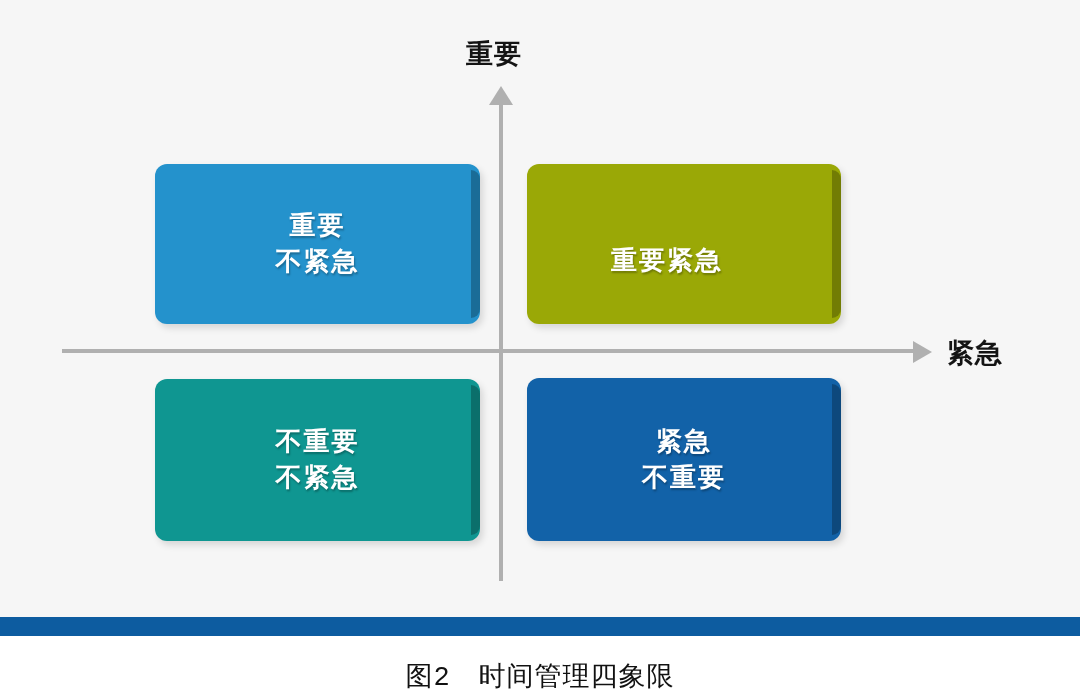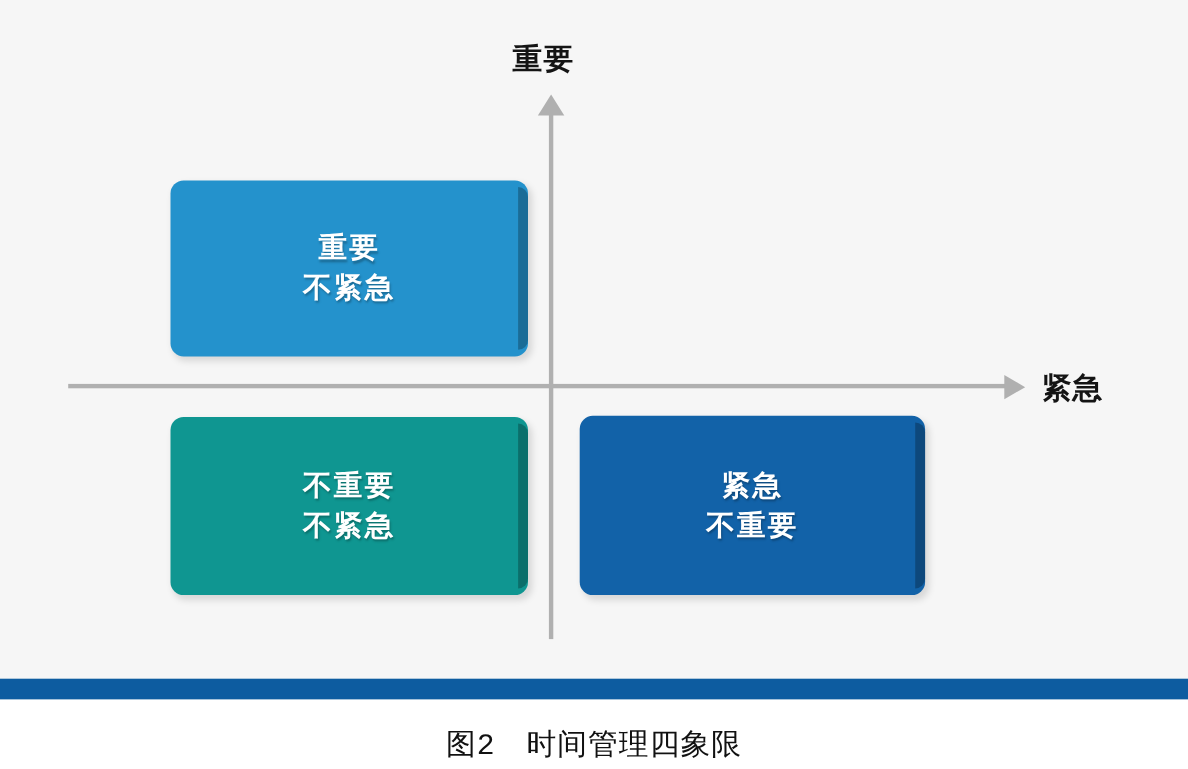--- a/index.html
+++ b/index.html
@@ -190,20 +190,25 @@
   <div id="axis-label-y" class="axis-label">重要</div>
   <div id="axis-label-x" class="axis-label">紧急</div>
 
   <div id="quadrant-important-not-urgent" class="quadrant">
     <div class="q-body">
       <div class="q-line">重要</div>
       <div class="q-line">不紧急</div>
     </div>
   </div>
 
+  <div id="quadrant-important-urgent" class="quadrant">
+    <div class="q-body">
+      <div class="q-line">重要紧急</div>
+    </div>
+  </div>
 
   <div id="quadrant-not-important-not-urgent" class="quadrant">
     <div class="q-body">
       <div class="q-line">不重要</div>
       <div class="q-line">不紧急</div>
     </div>
   </div>
 
   <div id="quadrant-urgent-not-important" class="quadrant">
     <div class="q-body">

